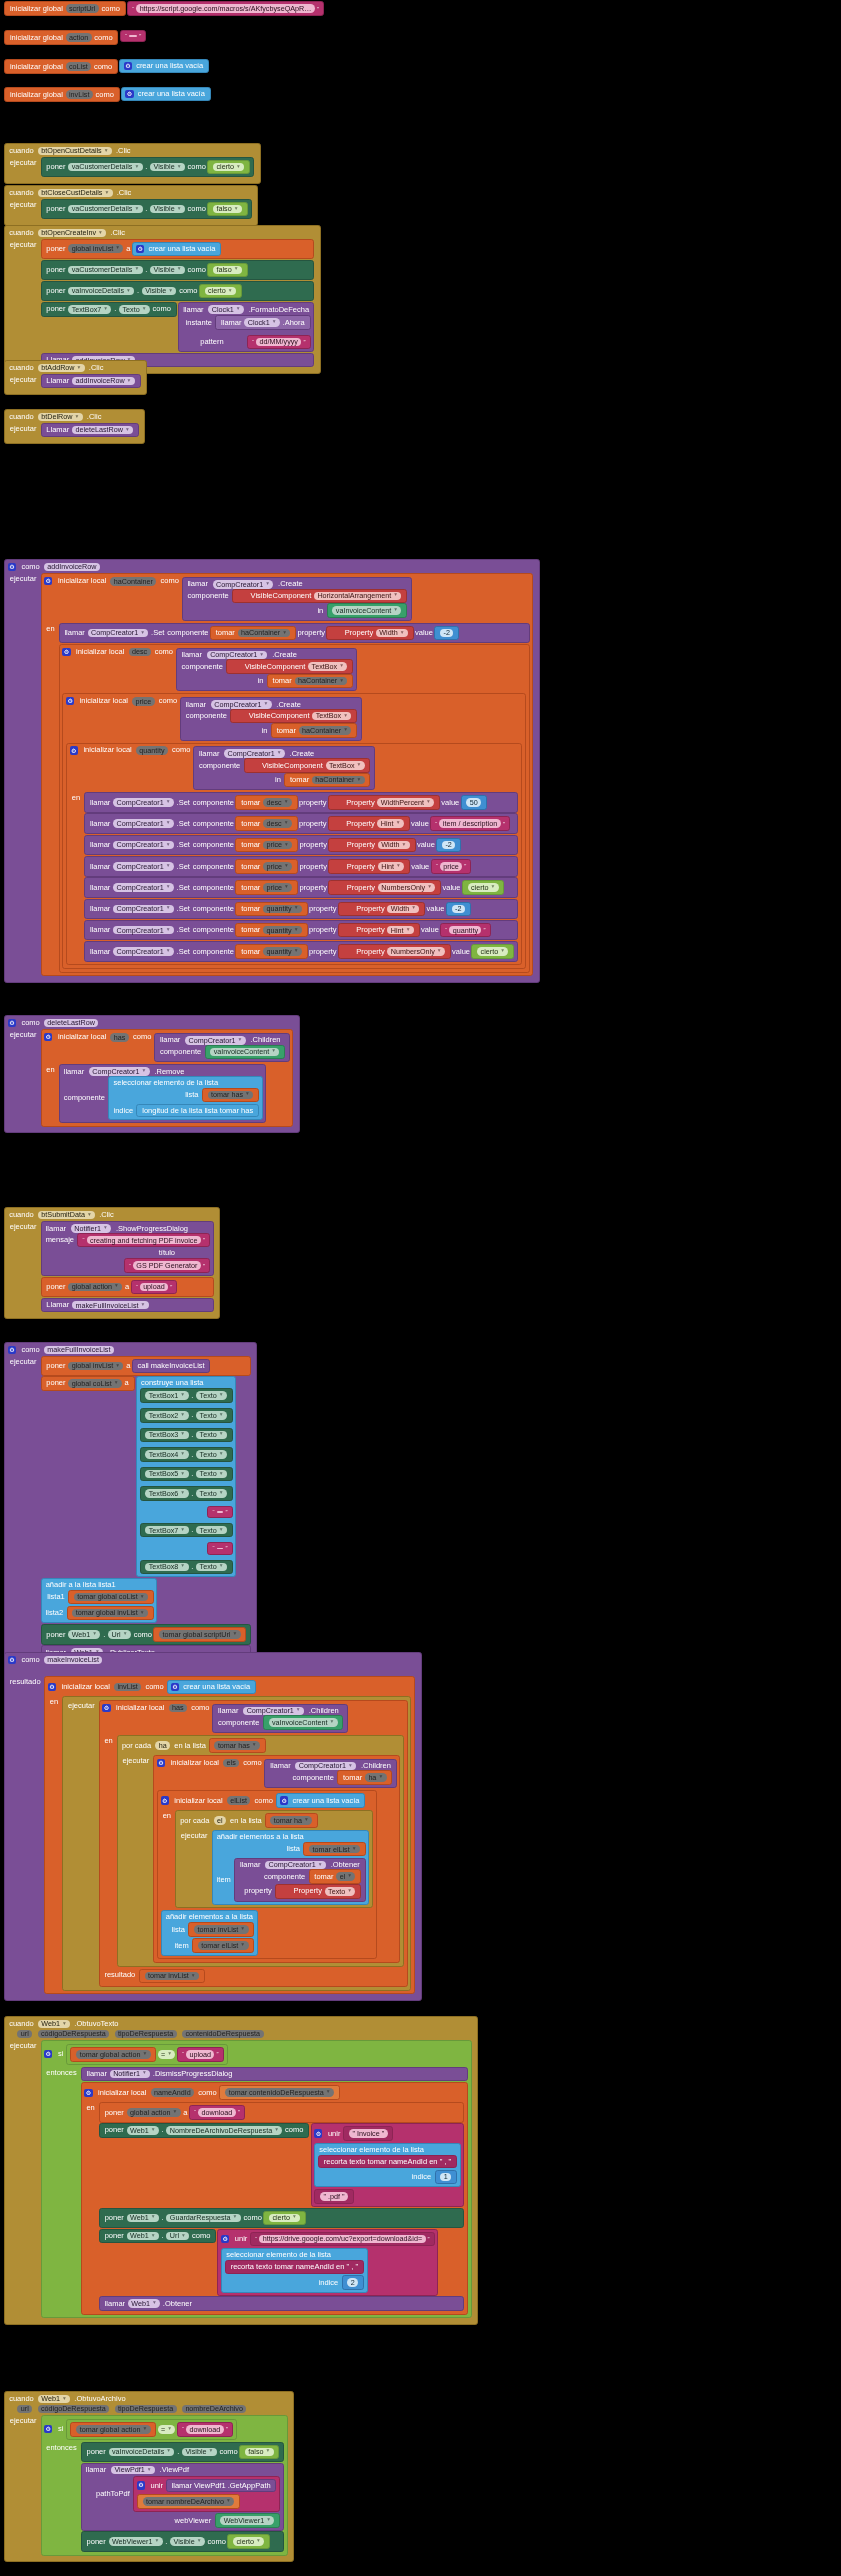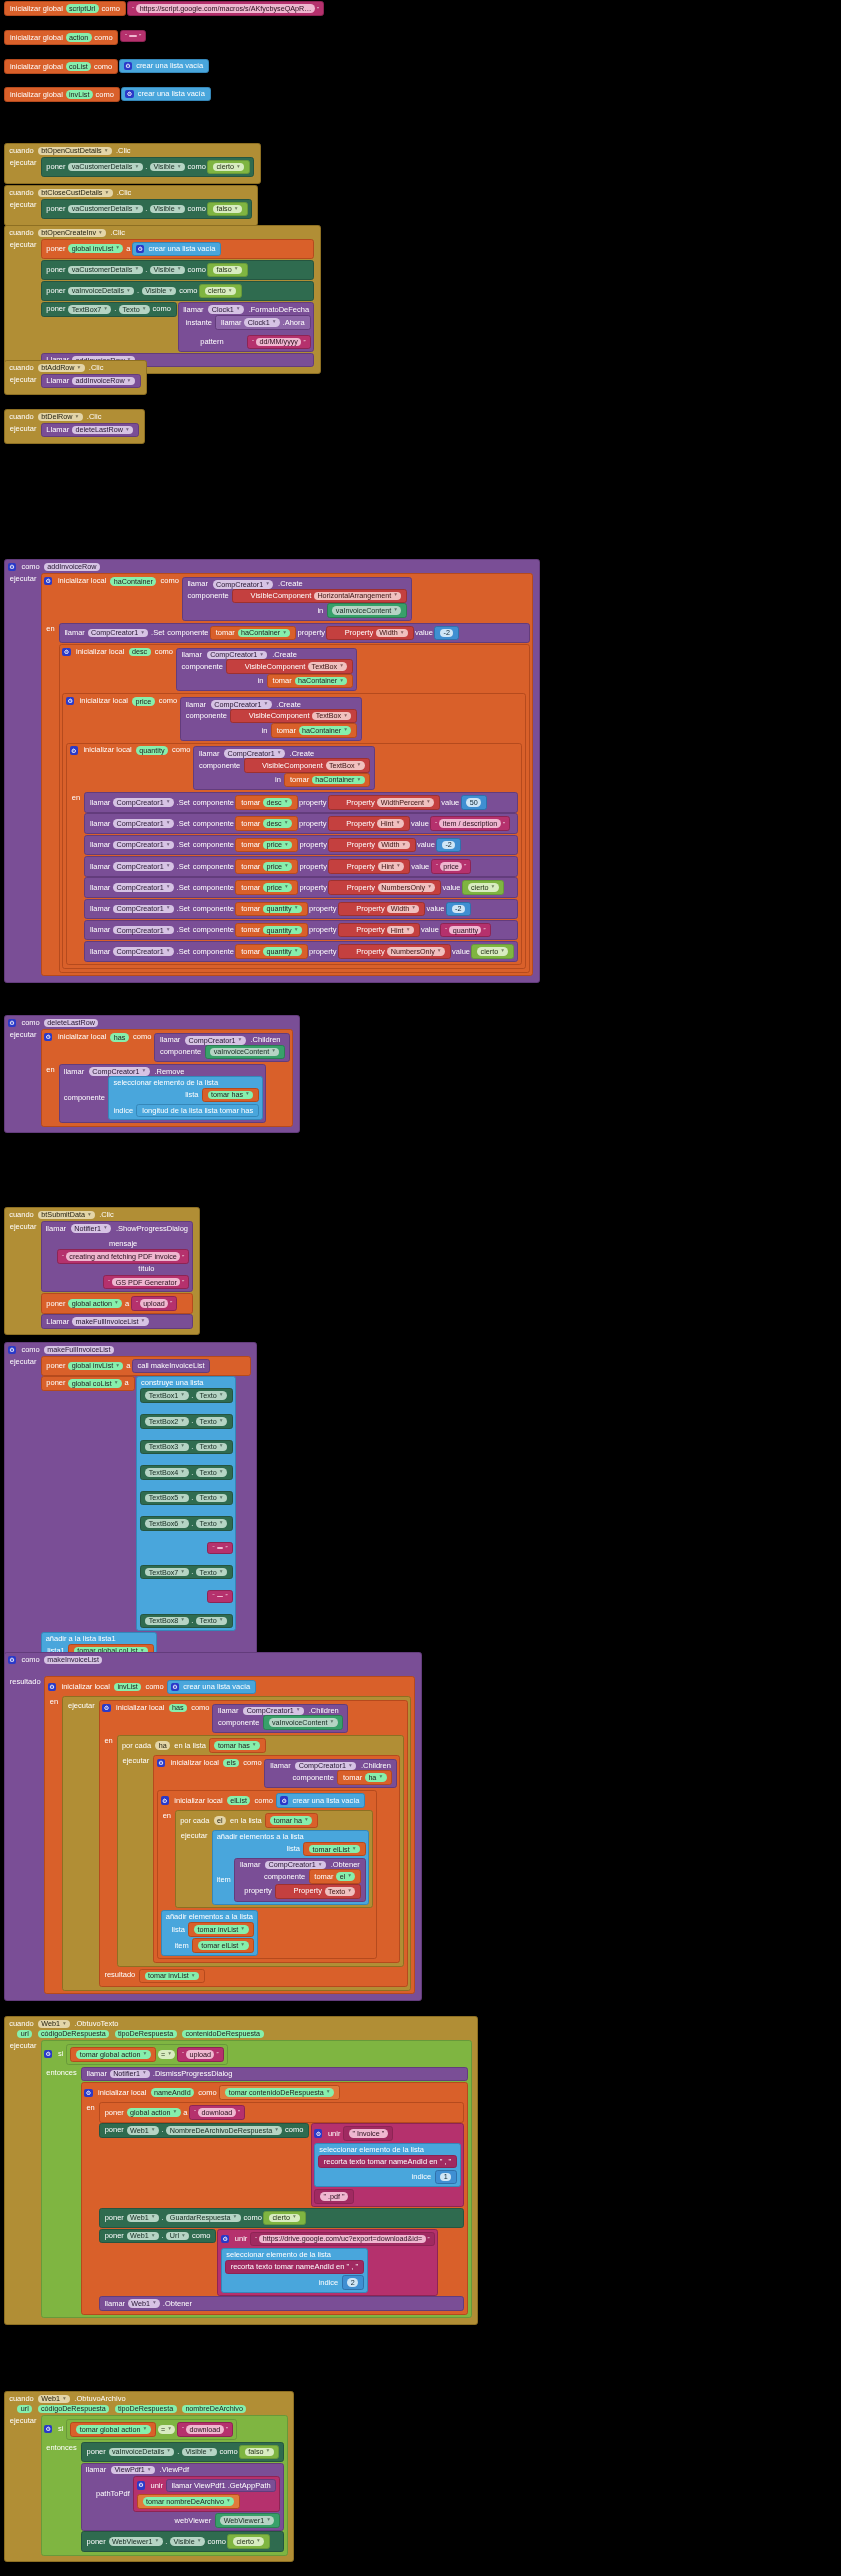--- a/index.html
+++ b/index.html
@@ -25,21 +25,21 @@
     border-radius: 2.7px;
     color: #fff;
     font-size: 7.5px;
     line-height: 1;
     padding: 2px 3.4px;
     white-space: nowrap;
     vertical-align: top;
     border: 0.7px solid rgba(0,0,0,.25);
   }
   .row { display: flex; align-items: flex-start; gap: 1.4px; }
-  .col { display: flex; flex-direction: column; gap: 11px; }
+  .col { display: flex; flex-direction: column; gap: 5px; }
 
   
   .c-event   { background:#b18e35; border-color:#8d6f22; }
   .c-set     { background:#2f6b4f; border-color:#255540; }
   .c-var     { background:#d9602a; border-color:#b54a1d; }
   .c-text    { background:#b5316d; border-color:#8d2454; }
   .c-list    { background:#49a6dc; border-color:#3587b9; }
   .c-logic   { background:#7fb541; border-color:#68993a; }
   .c-math    { background:#3f8fd2; border-color:#2f71ab; }
   .c-proc    { background:#7a4e96; border-color:#633c7c; }
@@ -51,21 +51,21 @@
   
   .fld {
     display:inline-flex; align-items:center; gap:2px;
     background: rgba(255,255,255,.72);
     color:#202020;
     border-radius: 4.8px;
     padding: 0.7px 3.4px;
     font-size: 7.2px;
     margin: 0 1.4px;
   }
-  .fld.lt { background:#86efac; color:#222; }
+  .fld.lt { background:#737373; color:#222; }
   .fld.gr { background:#b5d4c4; color:#14291f; }
   .fld.pk { background:#efb7d0; color:#2a0d1c; }
   .fld.vi { background:#d6c3e4; color:#241430; }
   .fld.pr { background:#f0c0bf; color:#3a100f; }
   .fld.bl { background:#cfe6f6; color:#0e2532; }
   .fld.ev { background:#e3d5a8; color:#23200f; }
   .fld.lg { background:#d8ecc0; color:#1c2a10; }
   .caret { font-size:4.8px; opacity:.55; }
 
   .lbl { padding: 0 1.4px; }
@@ -832,21 +832,21 @@
         <div class="stack">
           <div class="blk c-proc" style="flex-direction:column; align-items:flex-end; padding:2px 2.7px;">
             <div class="argline" style="align-self:flex-start">
               <span class="lbl">llamar</span>
               <span class="fld vi">
                   <span>Notifier1</span>
                   <span class="caret">▼</span>
                 </span>
               <span class="lbl">.ShowProgressDialog</span>
             </div>
-            <div class="argline" style="margin-top:7px;flex-direction:column;">
+            <div class="argline" style="margin-top:0;">
               <span class="lbl">mensaje</span>
               <span class="blk c-text">
                 <span class="q">“</span>
                 <span class="fld pk">creating and fetching PDF invoice</span>
                 <span class="q">”</span>
               </span>
             </div>
             <div class="argline" style="margin-top:1.4px;flex-direction:column;">
               <span class="lbl">título</span>
               <span class="blk c-text">

